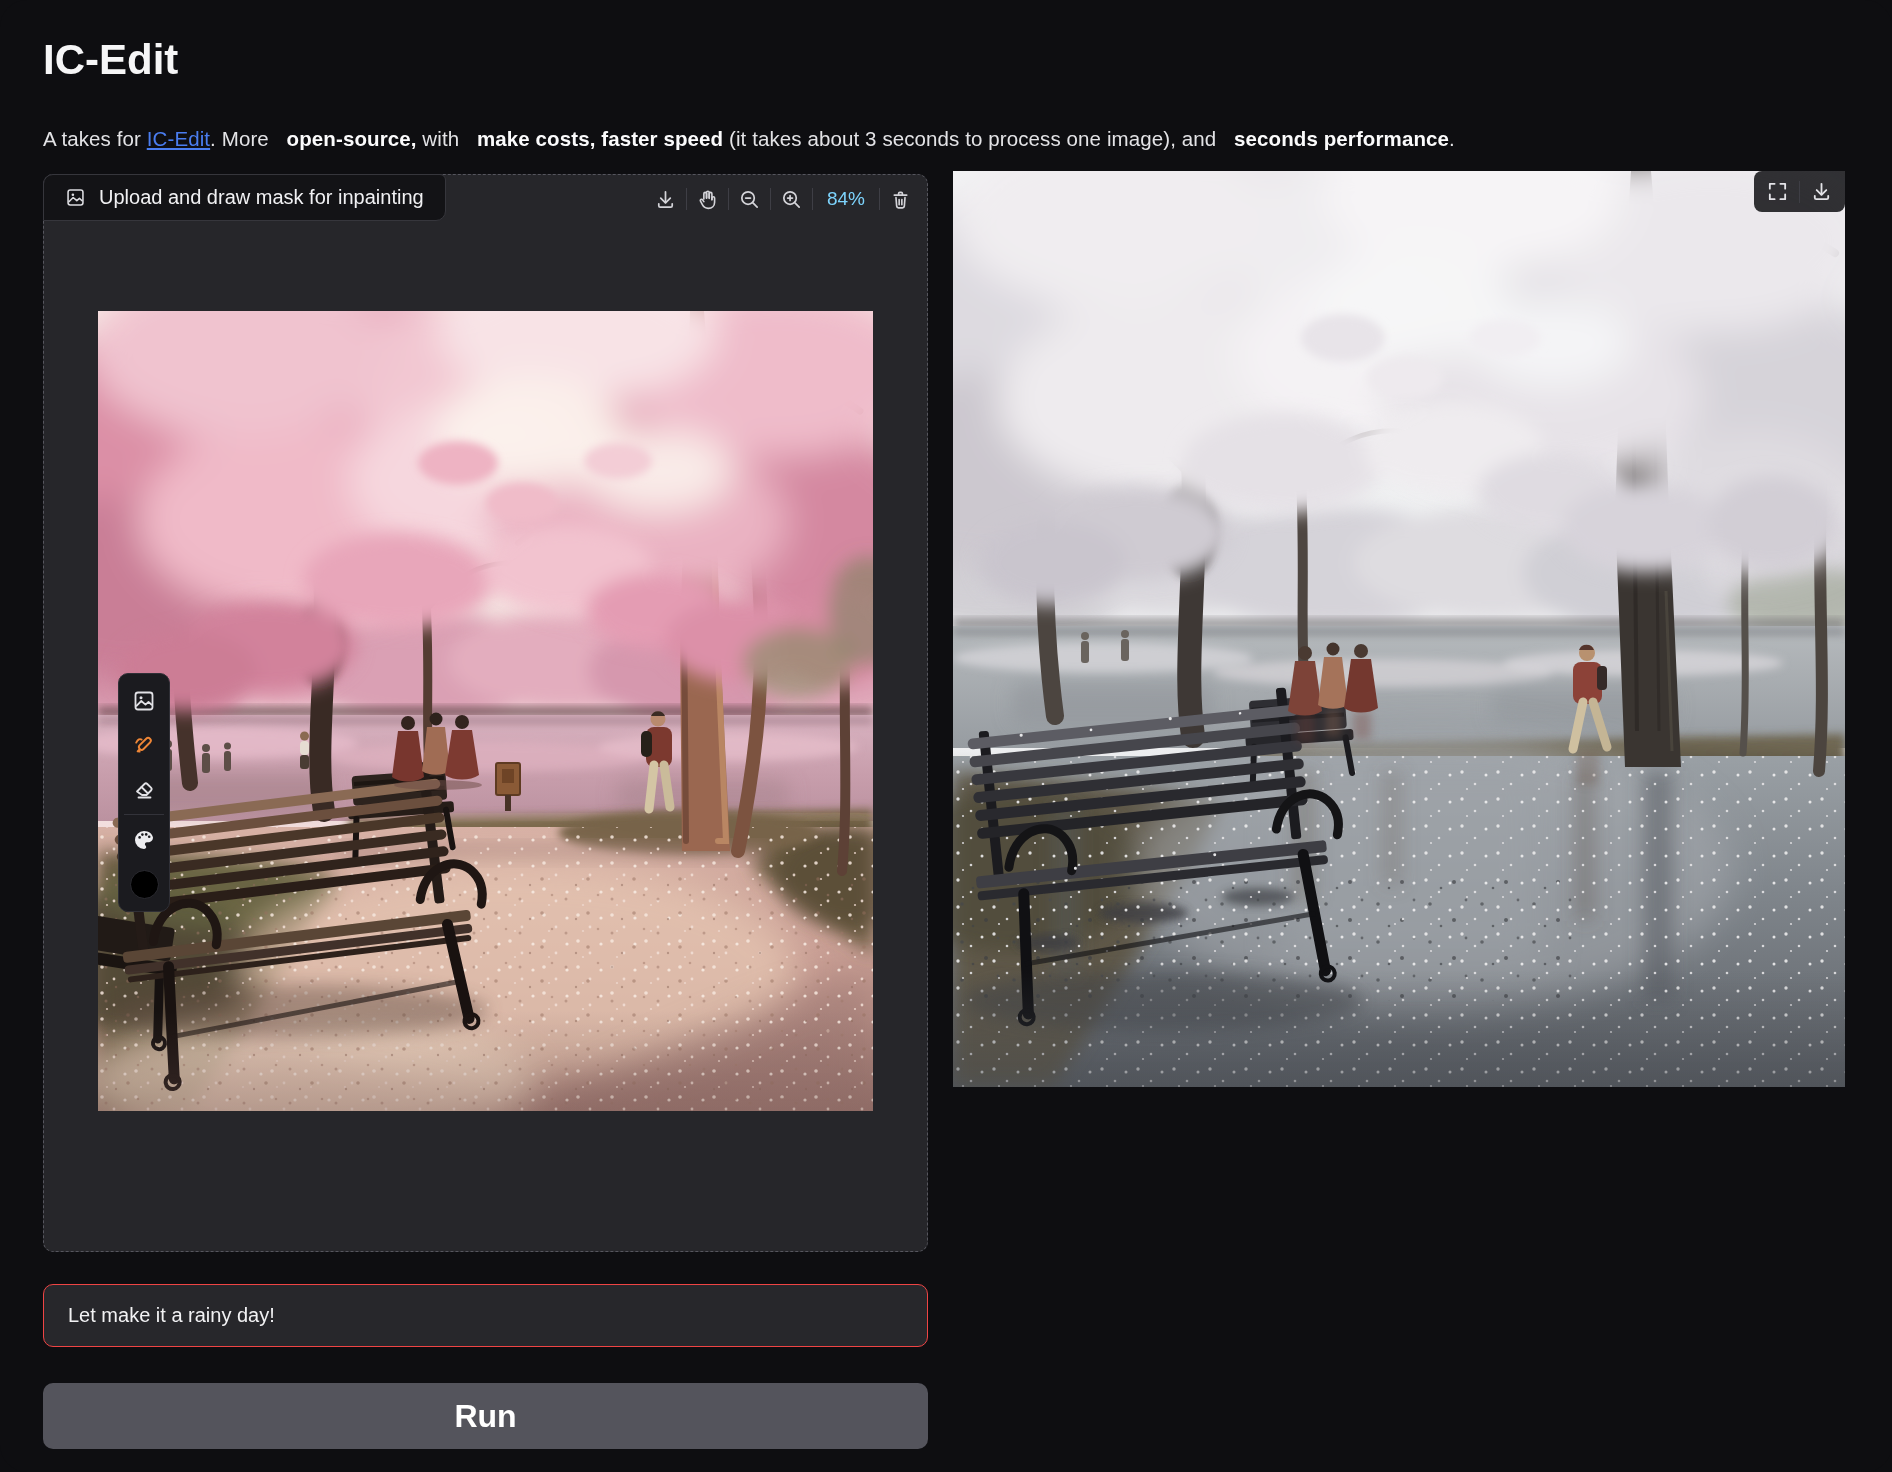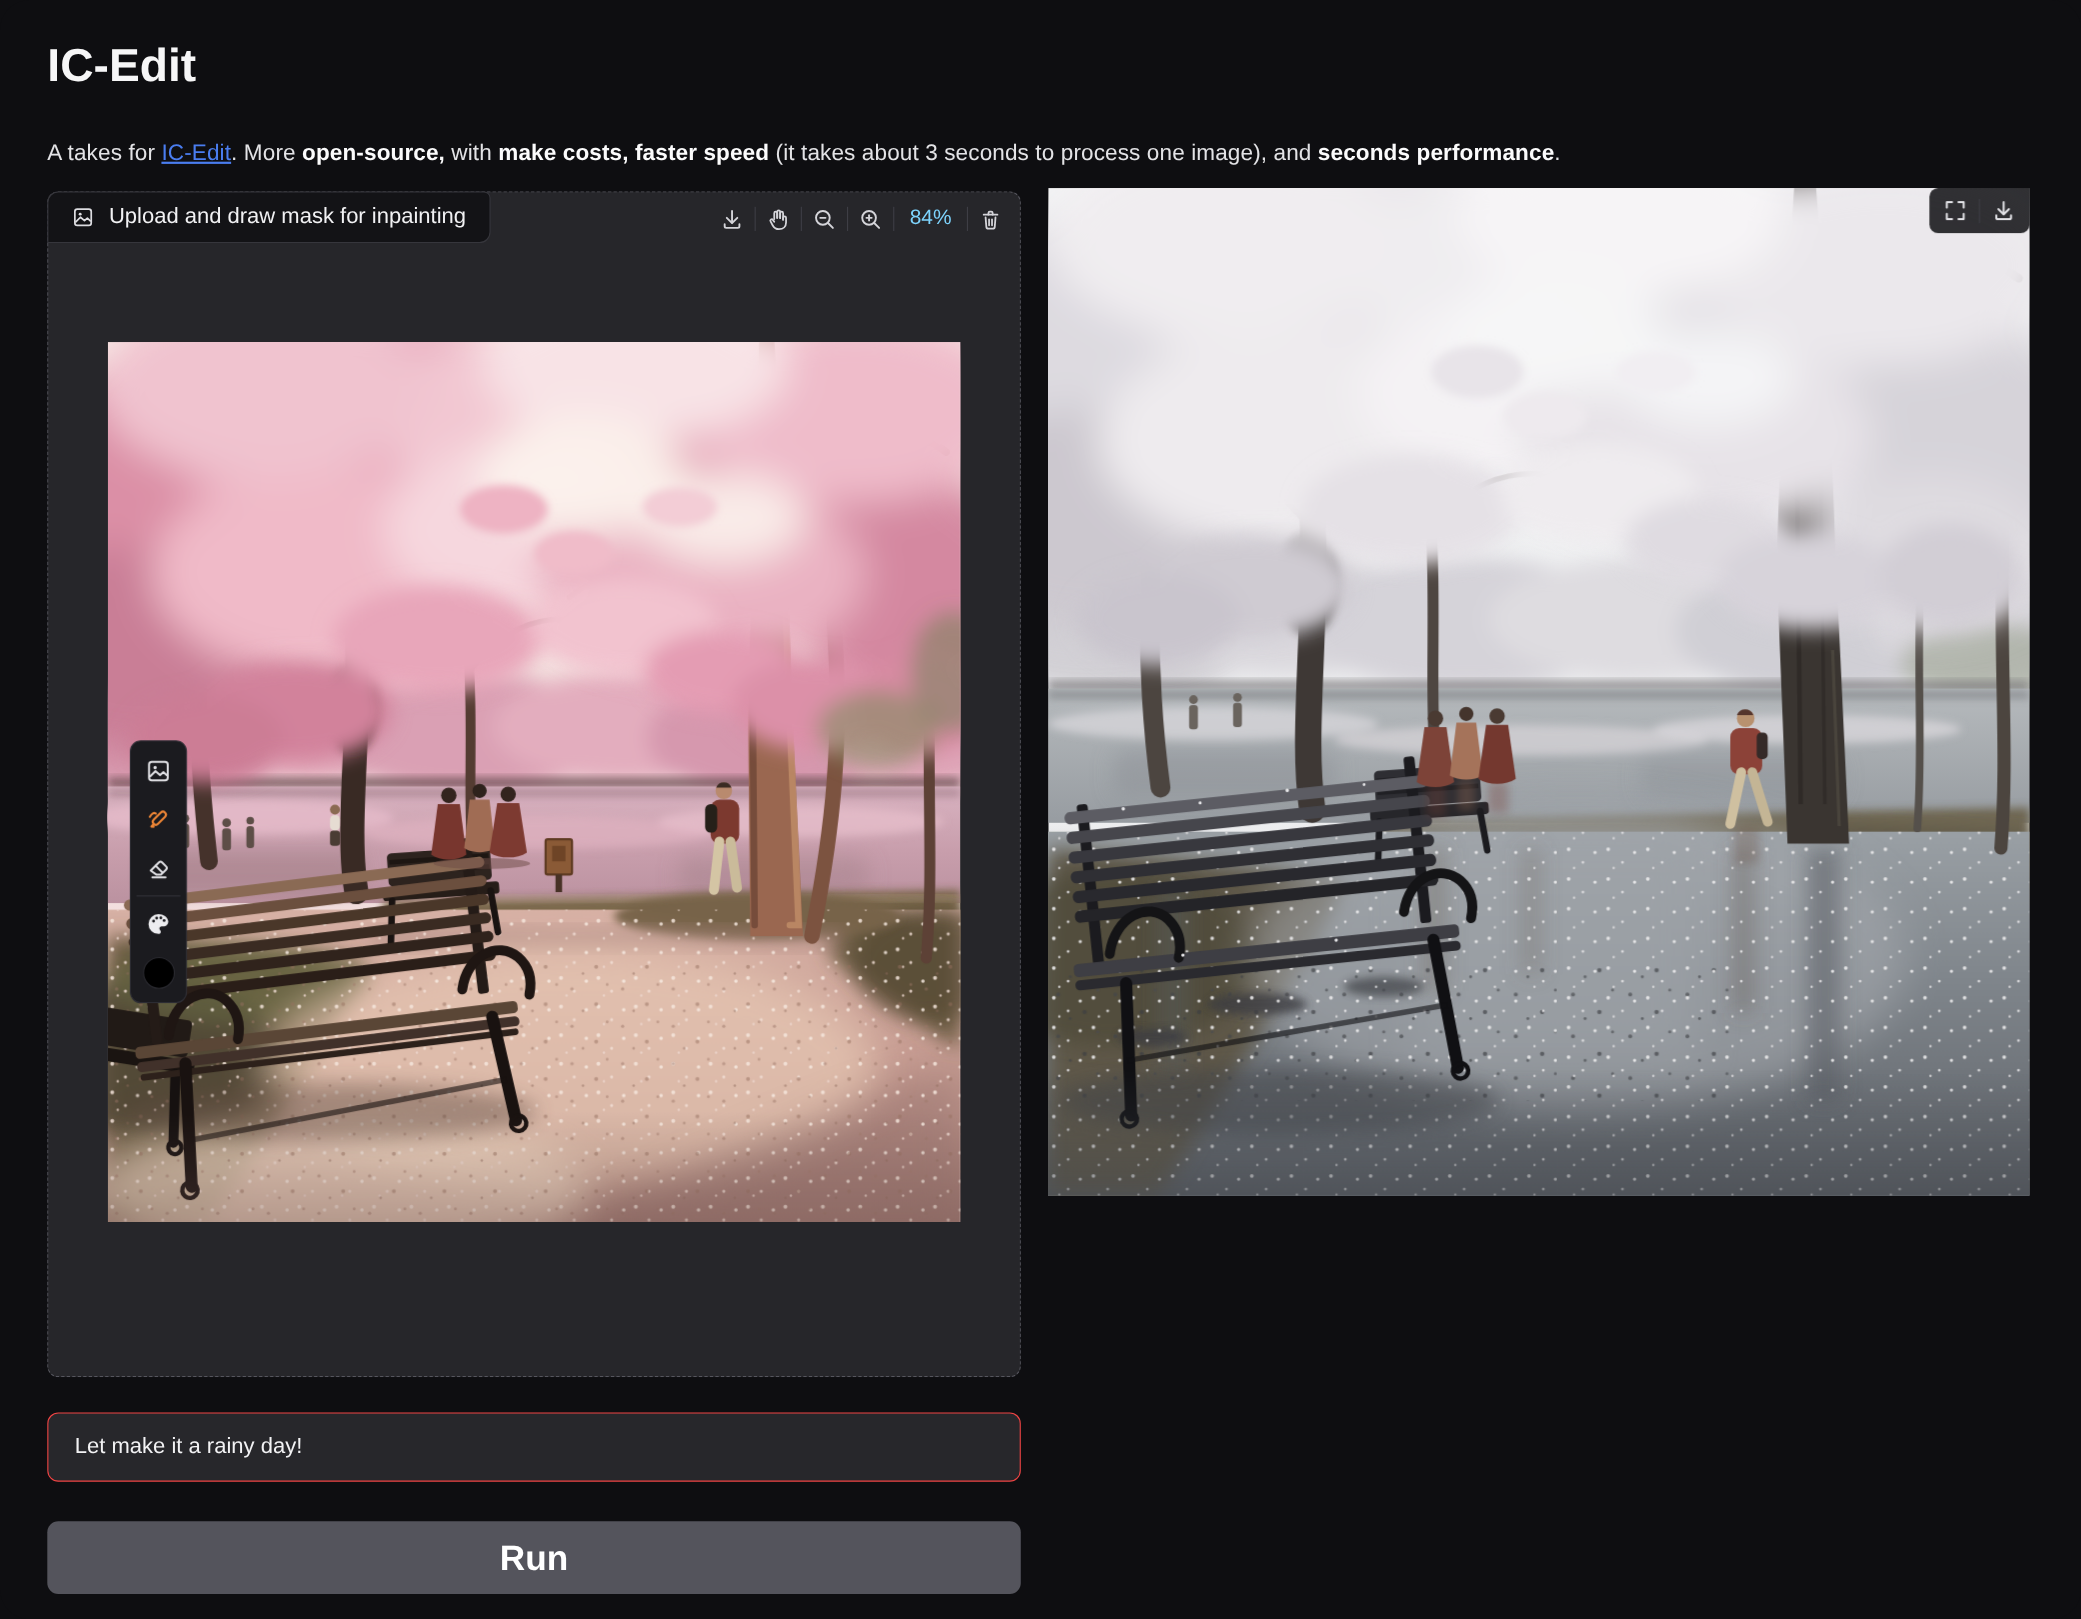--- a/index.html
+++ b/index.html
@@ -2,21 +2,21 @@
 <html lang="en"><head>
 <meta charset="utf-8">
 <title>IC-Edit</title>
 <style>
   html,body{margin:0;padding:0;background:#0e0e11;}
   body{font-family:"Liberation Sans","DejaVu Sans",sans-serif;color:#e7e7ea;}
   .stage{position:relative;width:1892px;height:1472px;background:#0e0e11;overflow:hidden;border-radius:27px;}
 
   .title{position:absolute;left:43px;top:8px;font-size:42px;font-weight:700;color:#f6f6f7;}
   .desc{position:absolute;left:43px;top:106px;font-size:20.5px;color:#e3e3e6;letter-spacing:.1px;}
-  .desc b{color:#fbfbfc;}
+  .desc b{color:#fbfbfc;margin-left:12px;}
   .desc a{color:#4a7df0;text-decoration:underline;cursor:pointer;}
 
   .editor-panel{position:absolute;left:43px;top:174px;width:885px;height:1078px;background:#26262a;
     border:1px dashed #56565e;border-radius:10px;box-sizing:border-box;}
   .editor-tab{position:absolute;left:-1px;top:-1px;height:47px;display:flex;align-items:center;gap:13px;
     padding:0 21px;background:#131316;border:1px solid #36363c;border-radius:10px 6px 10px 0;box-sizing:border-box;}
   .editor-tab .label{font-size:20px;color:#f1f1f3;white-space:nowrap;}
   .editor-tab svg{width:21px;height:21px;color:#dcdce0;}
 
   .top-tools{position:absolute;top:3px;right:9px;height:42px;display:flex;align-items:center;}

